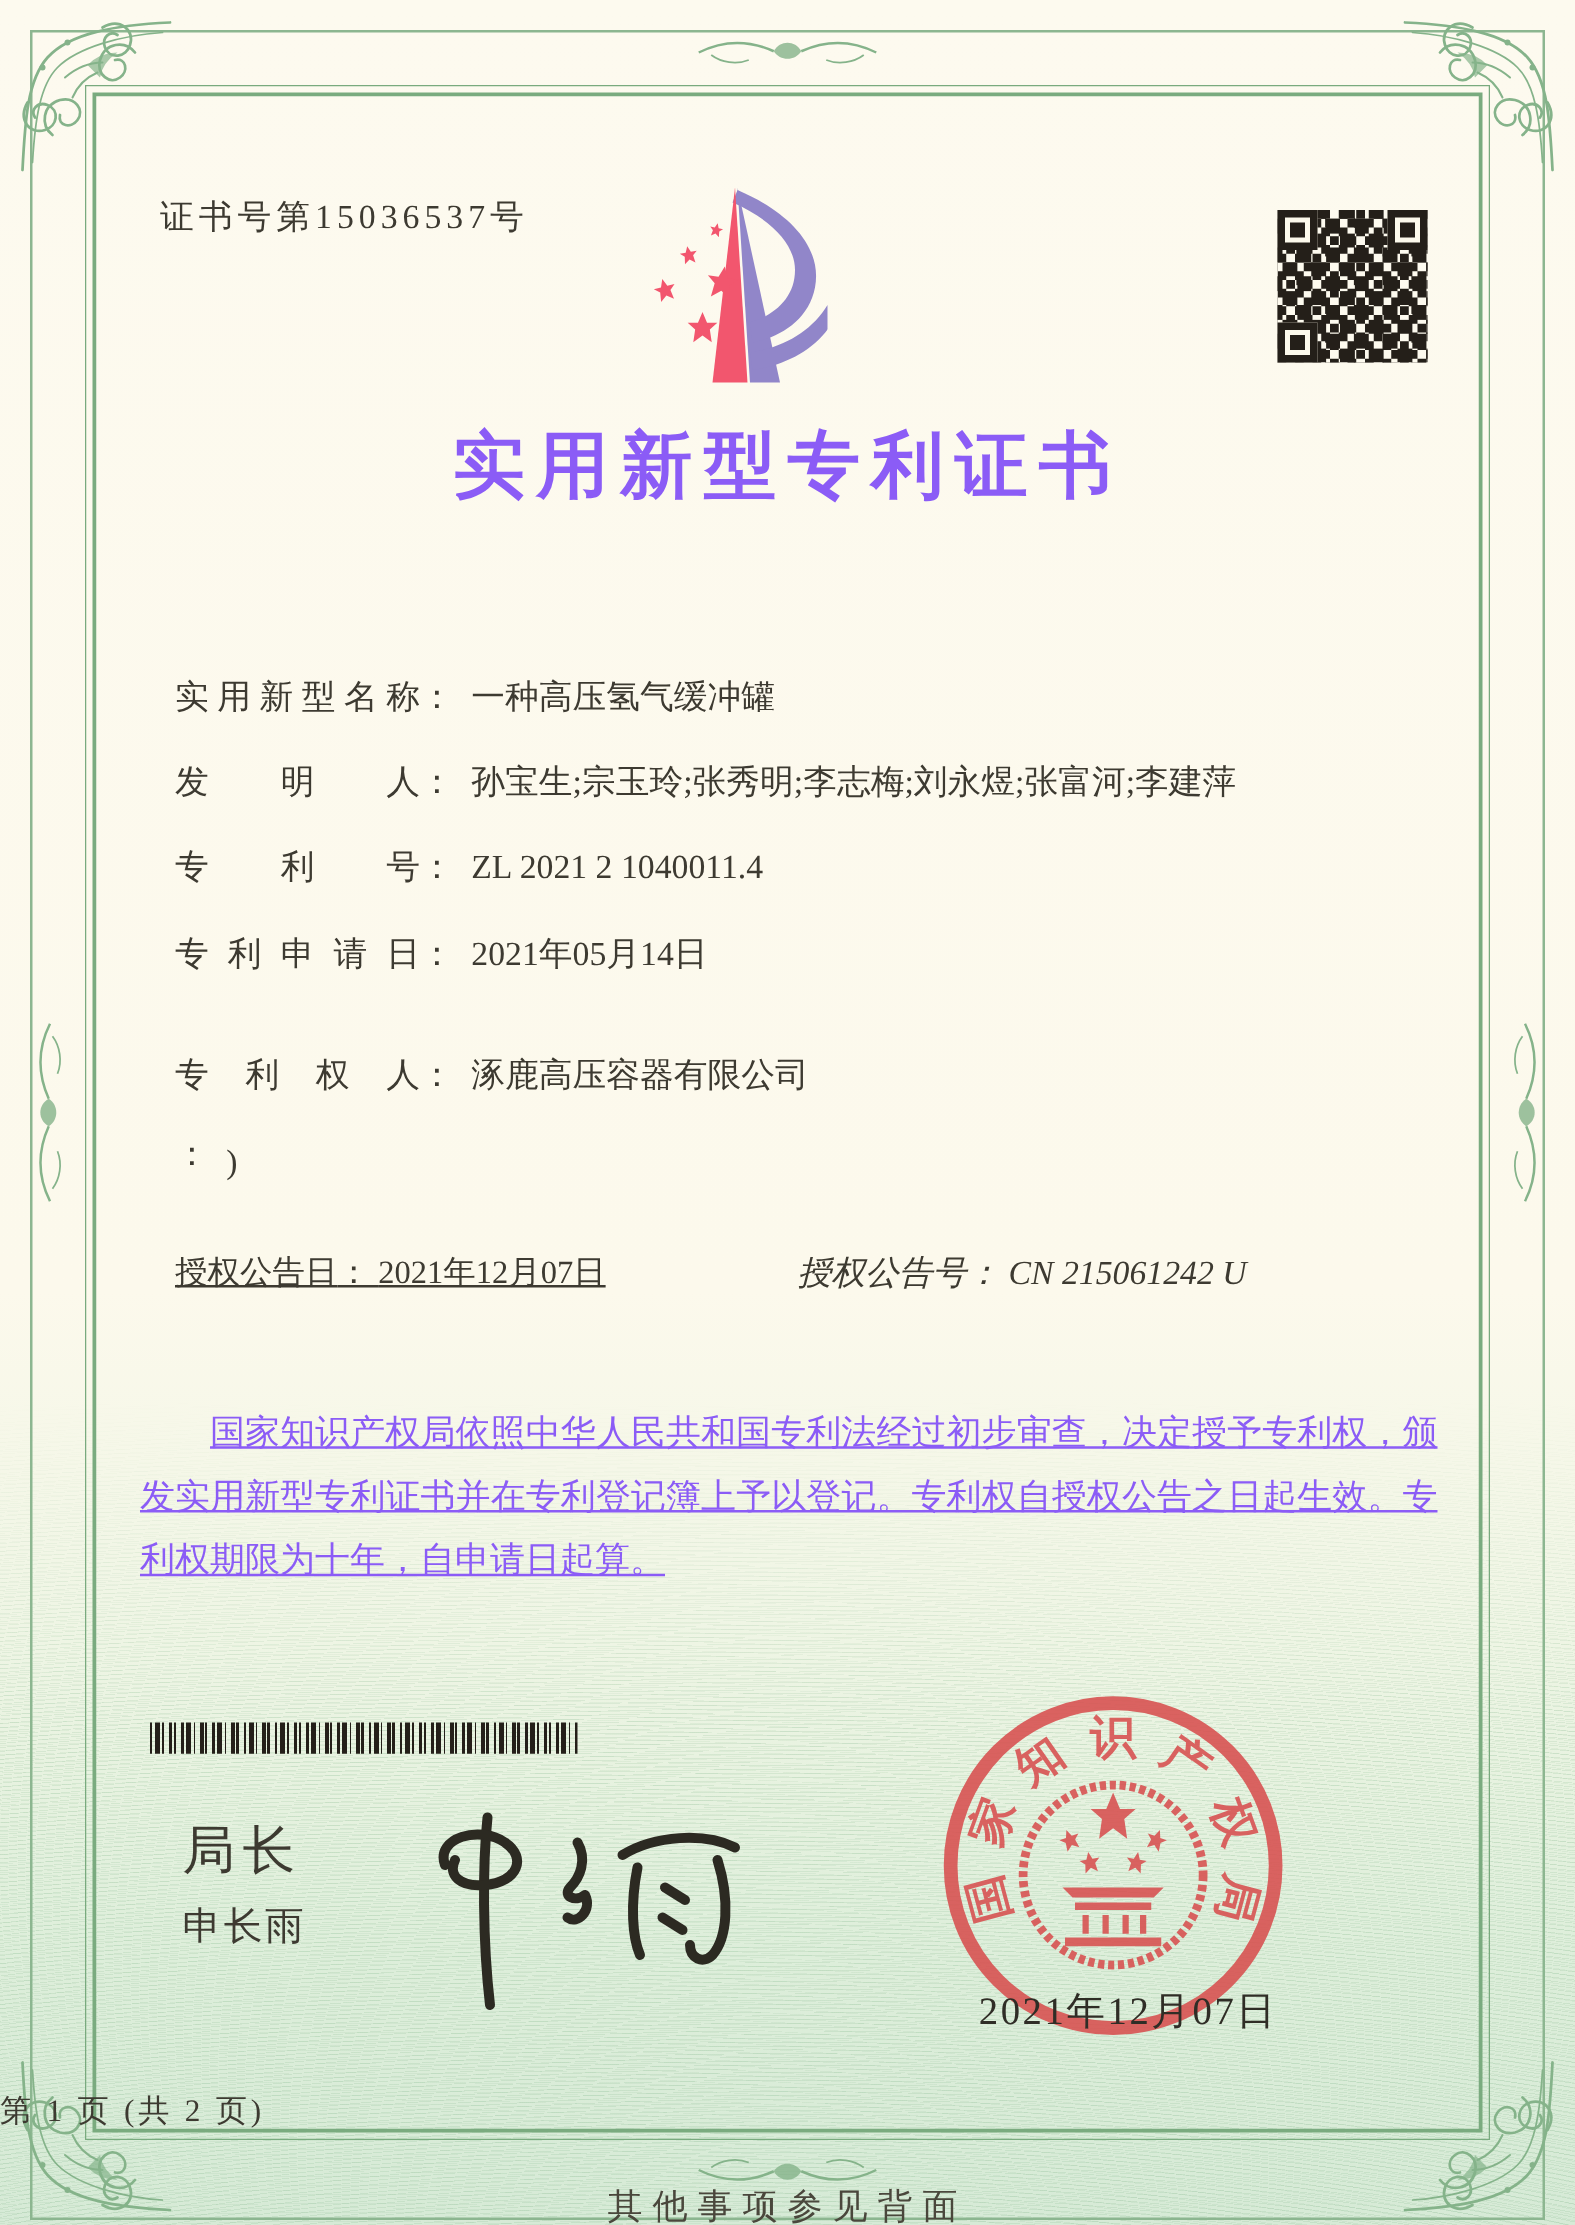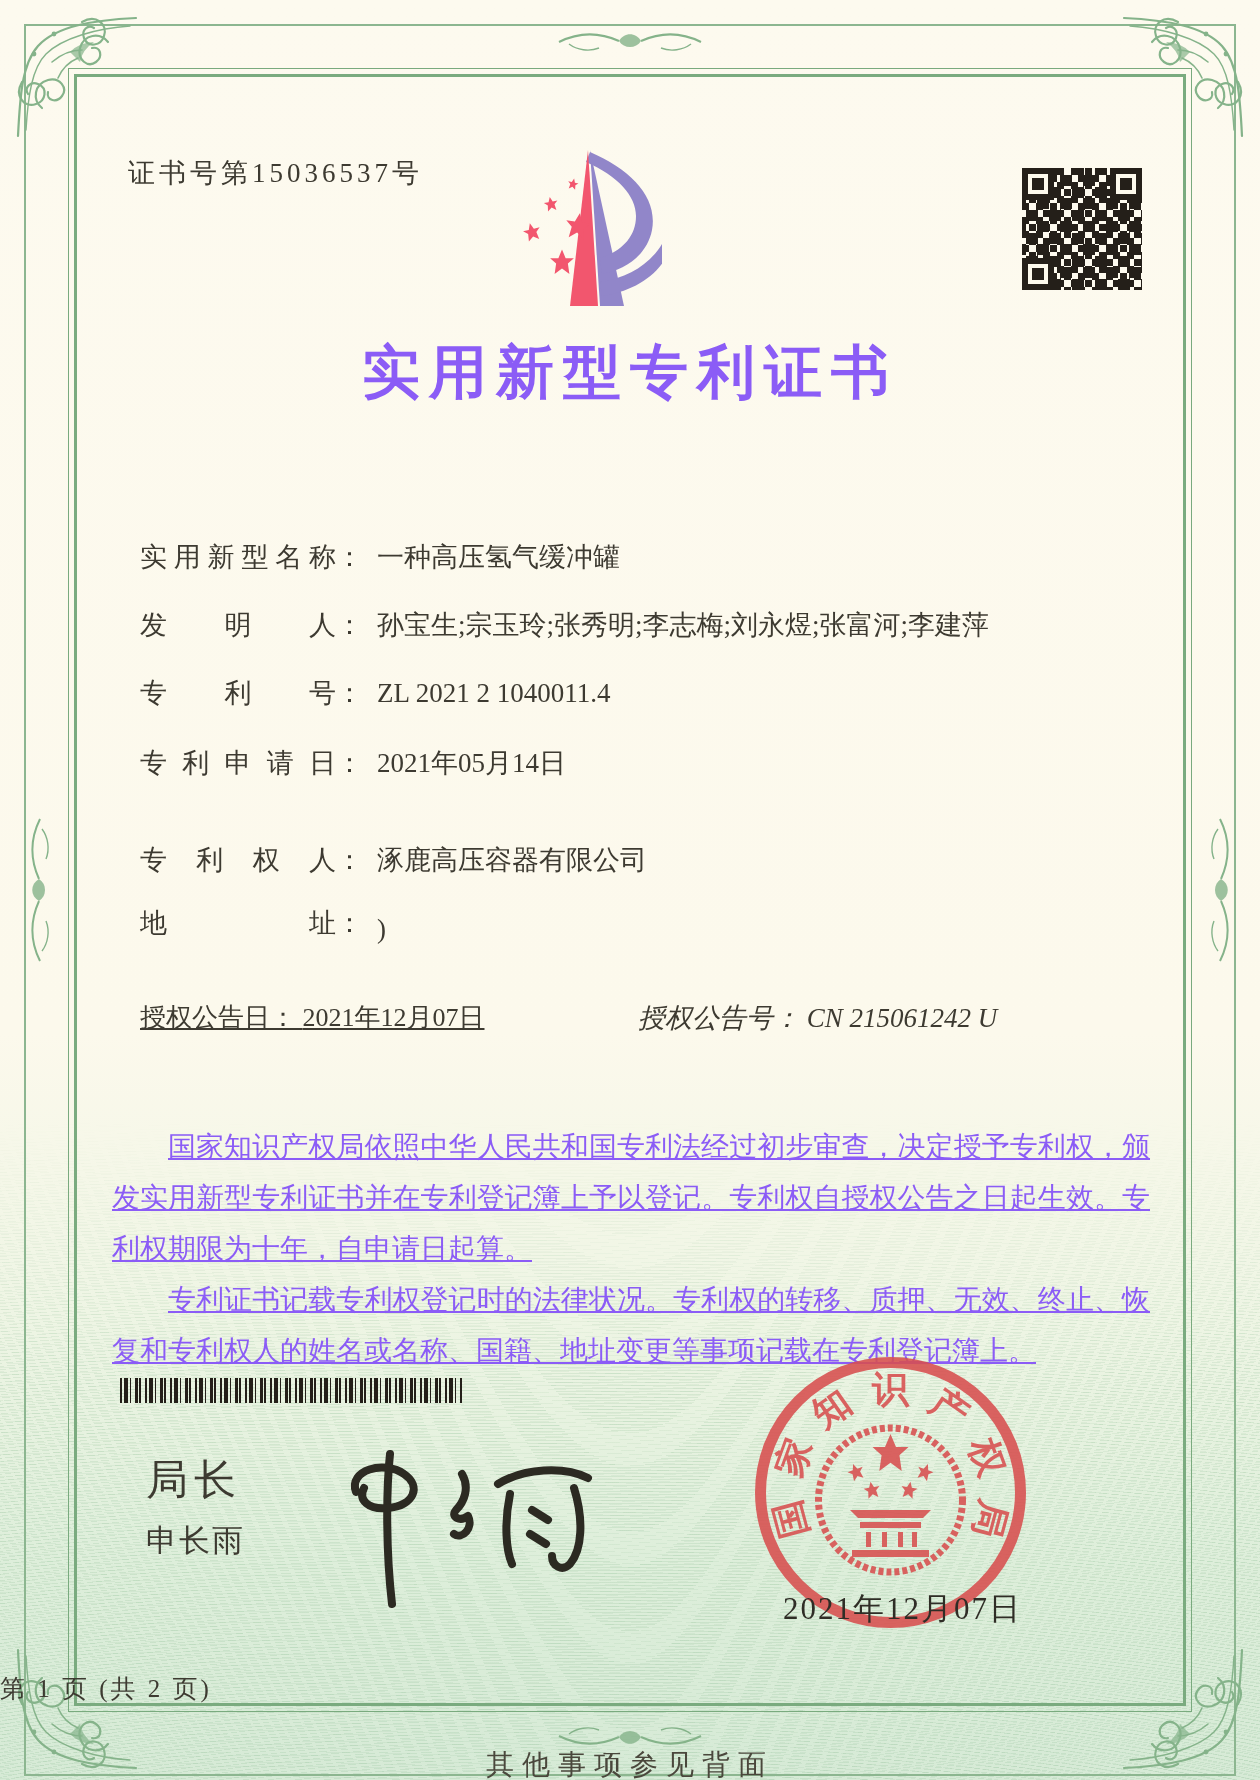--- a/index.html
+++ b/index.html
@@ -182,38 +182,36 @@
   <span class="flabel">专利申请日</span>
     <span class="fcolon">：</span>
   <span class="fvalue">2021年05月14日</span>
 </div>
 <div class="abs frow r5">
   <span class="flabel">专利权人</span>
     <span class="fcolon">：</span>
   <span class="fvalue">涿鹿高压容器有限公司</span>
 </div>
 <div class="abs frow r6">
-  <span class="flabel">地址</span>
     <span class="fcolon">：</span>
   <span class="fvalue wrapok">
     <div>)</div>
   </span>
 </div>
 <div class="abs grant-a">
   <span>授权公告日</span><span>：</span>
   <span>2021年12月07日</span>
 </div>
 <div class="abs grant-b">
   <span>授权公告号</span><span>：</span>
   <span>CN 215061242 U</span>
 </div>
 
 <div class="abs paras">
   <p>国家知识产权局依照中华人民共和国专利法经过初步审查，决定授予专利权，颁发实用新型专利证书并在专利登记簿上予以登记。专利权自授权公告之日起生效。专利权期限为十年，自申请日起算。</p>
-  <p>专利证书记载专利权登记时的法律状况。专利权的转移、质押、无效、终止、恢复和专利权人的姓名或名称、国籍、地址变更等事项记载在专利登记簿上。</p>
 </div>
 
 <div class="abs barcode"></div>
 
 <div class="abs comm-title">局长</div>
 <div class="abs comm-name">申长雨</div>
 <svg class="abs signature" viewBox="0 0 290 170">
   <g fill="none" stroke="#2c2a22" stroke-width="8" stroke-linecap="round" stroke-linejoin="round">
     <path d="M78,14 C74,52 74,112 80,164"></path>
     <path d="M44,52 C36,30 72,20 92,34 C110,46 102,66 76,68 C56,70 46,60 52,48"></path>

